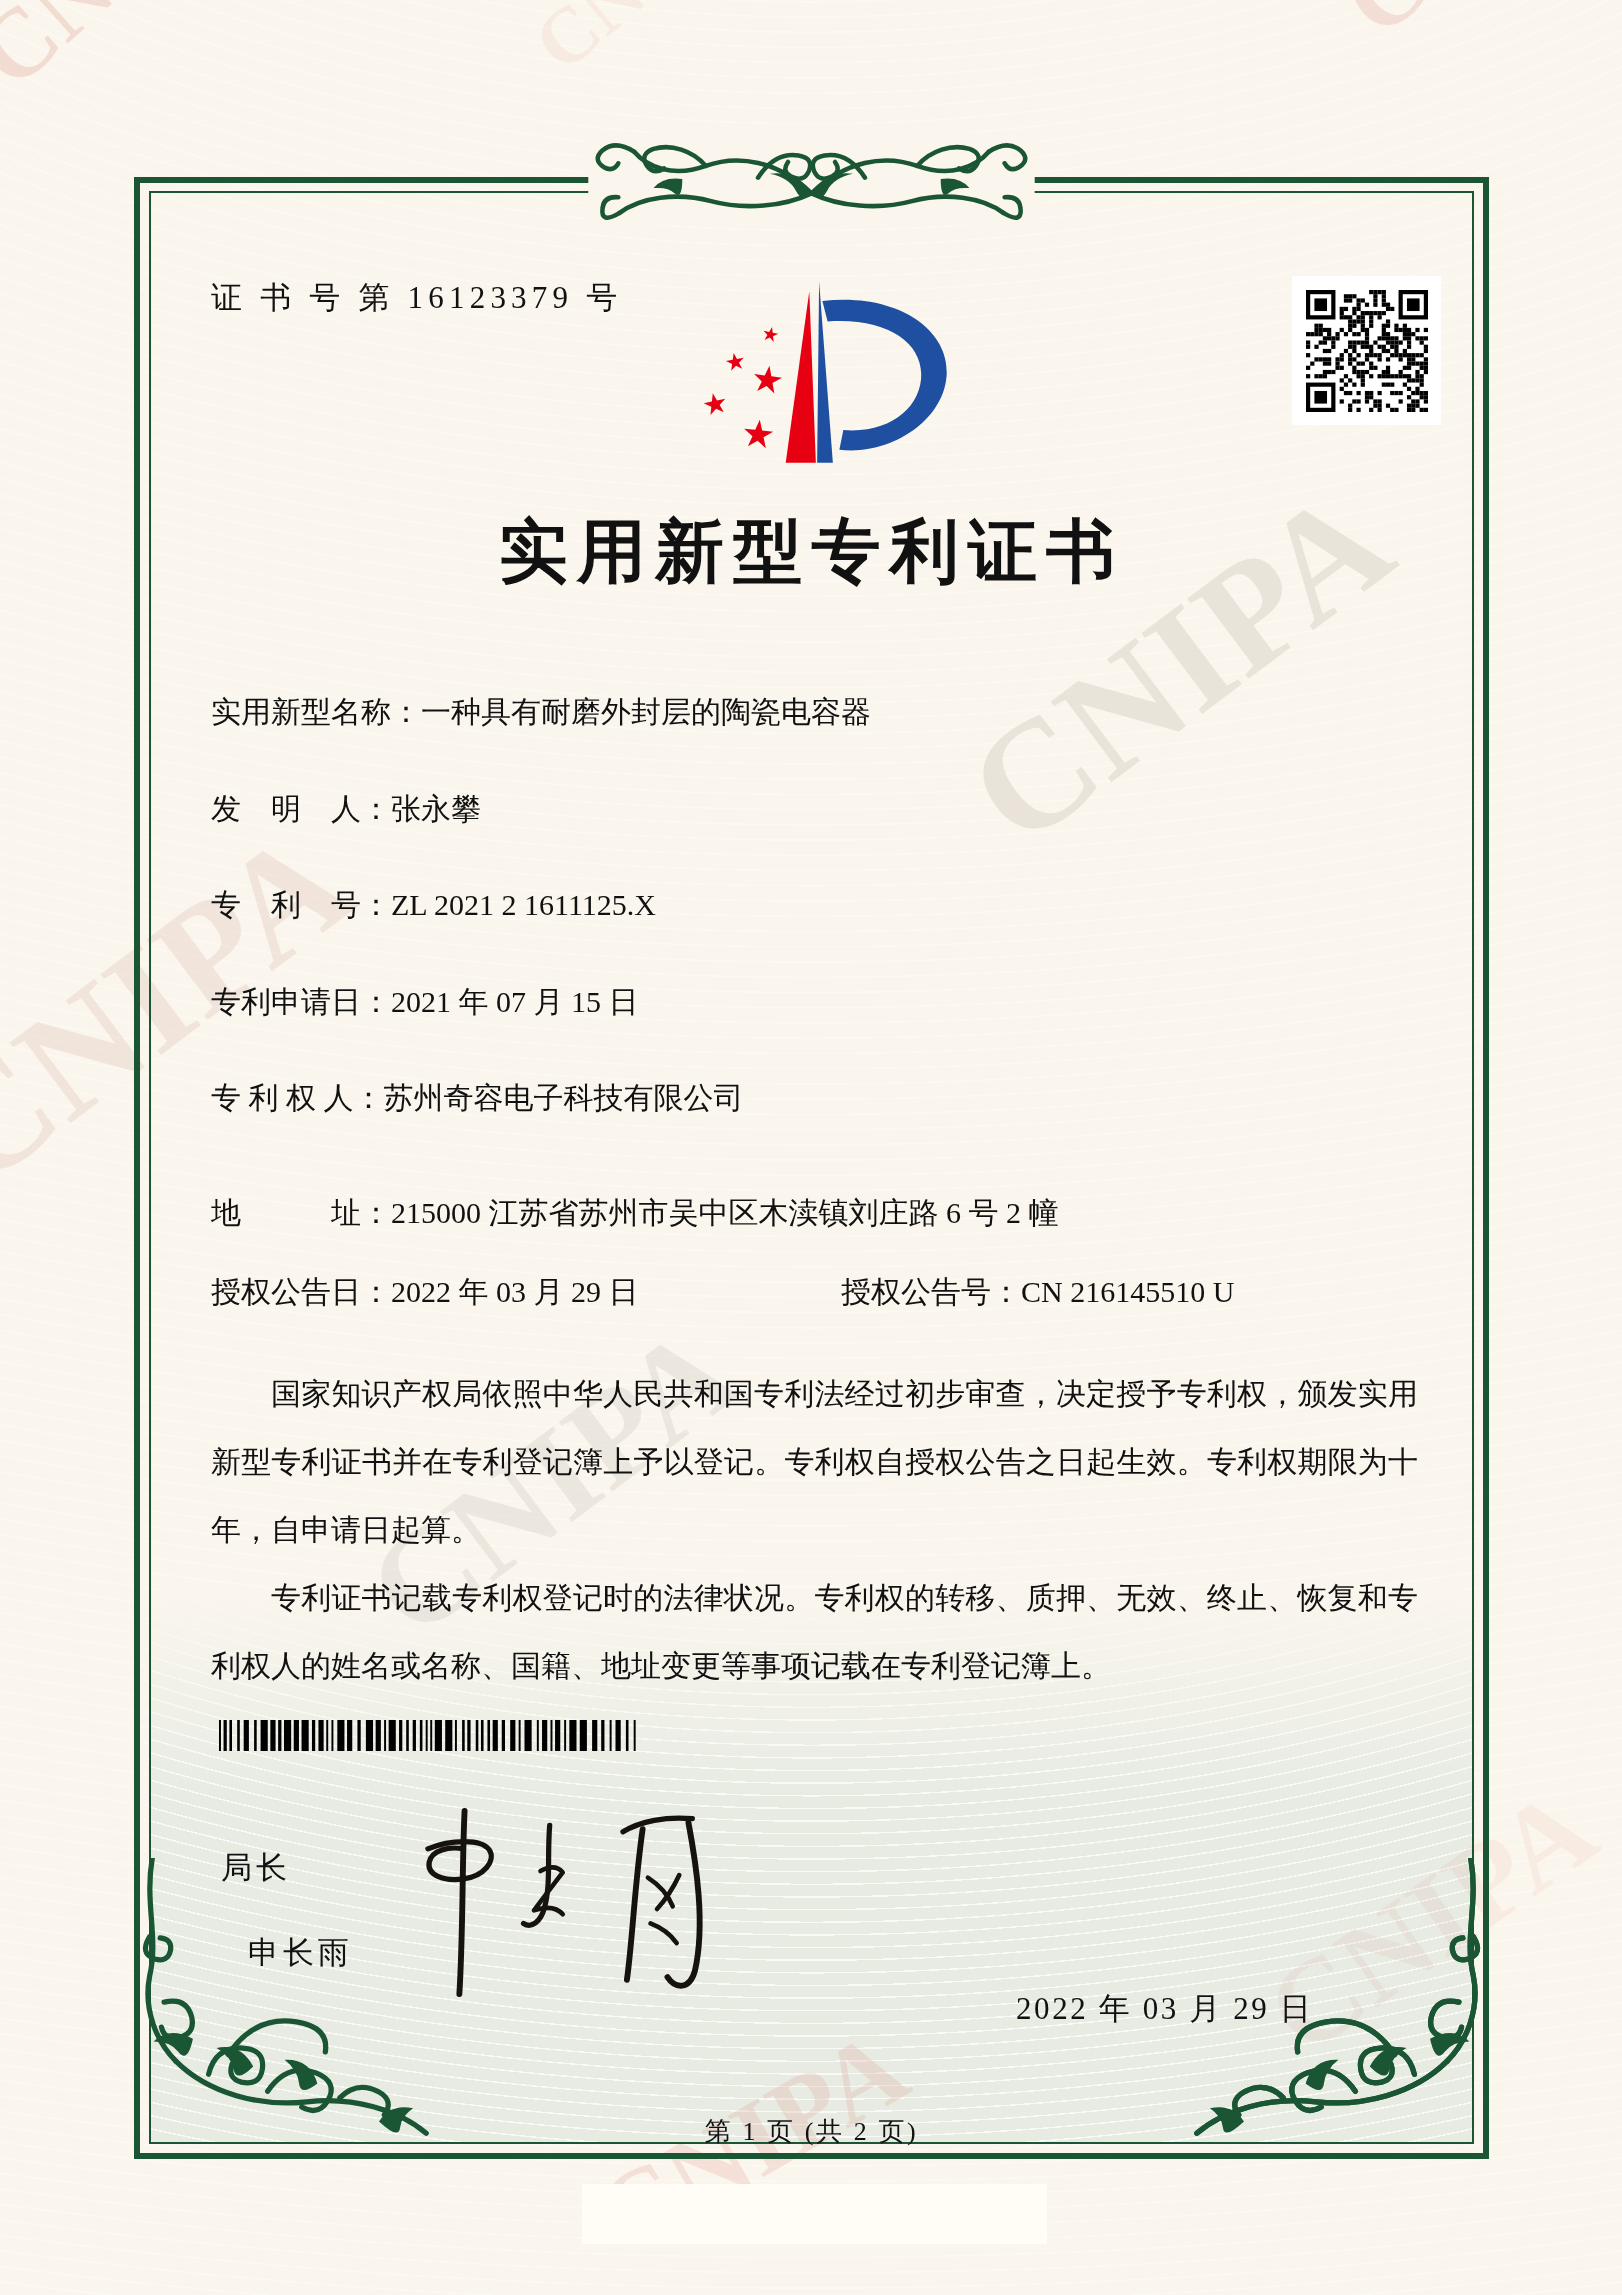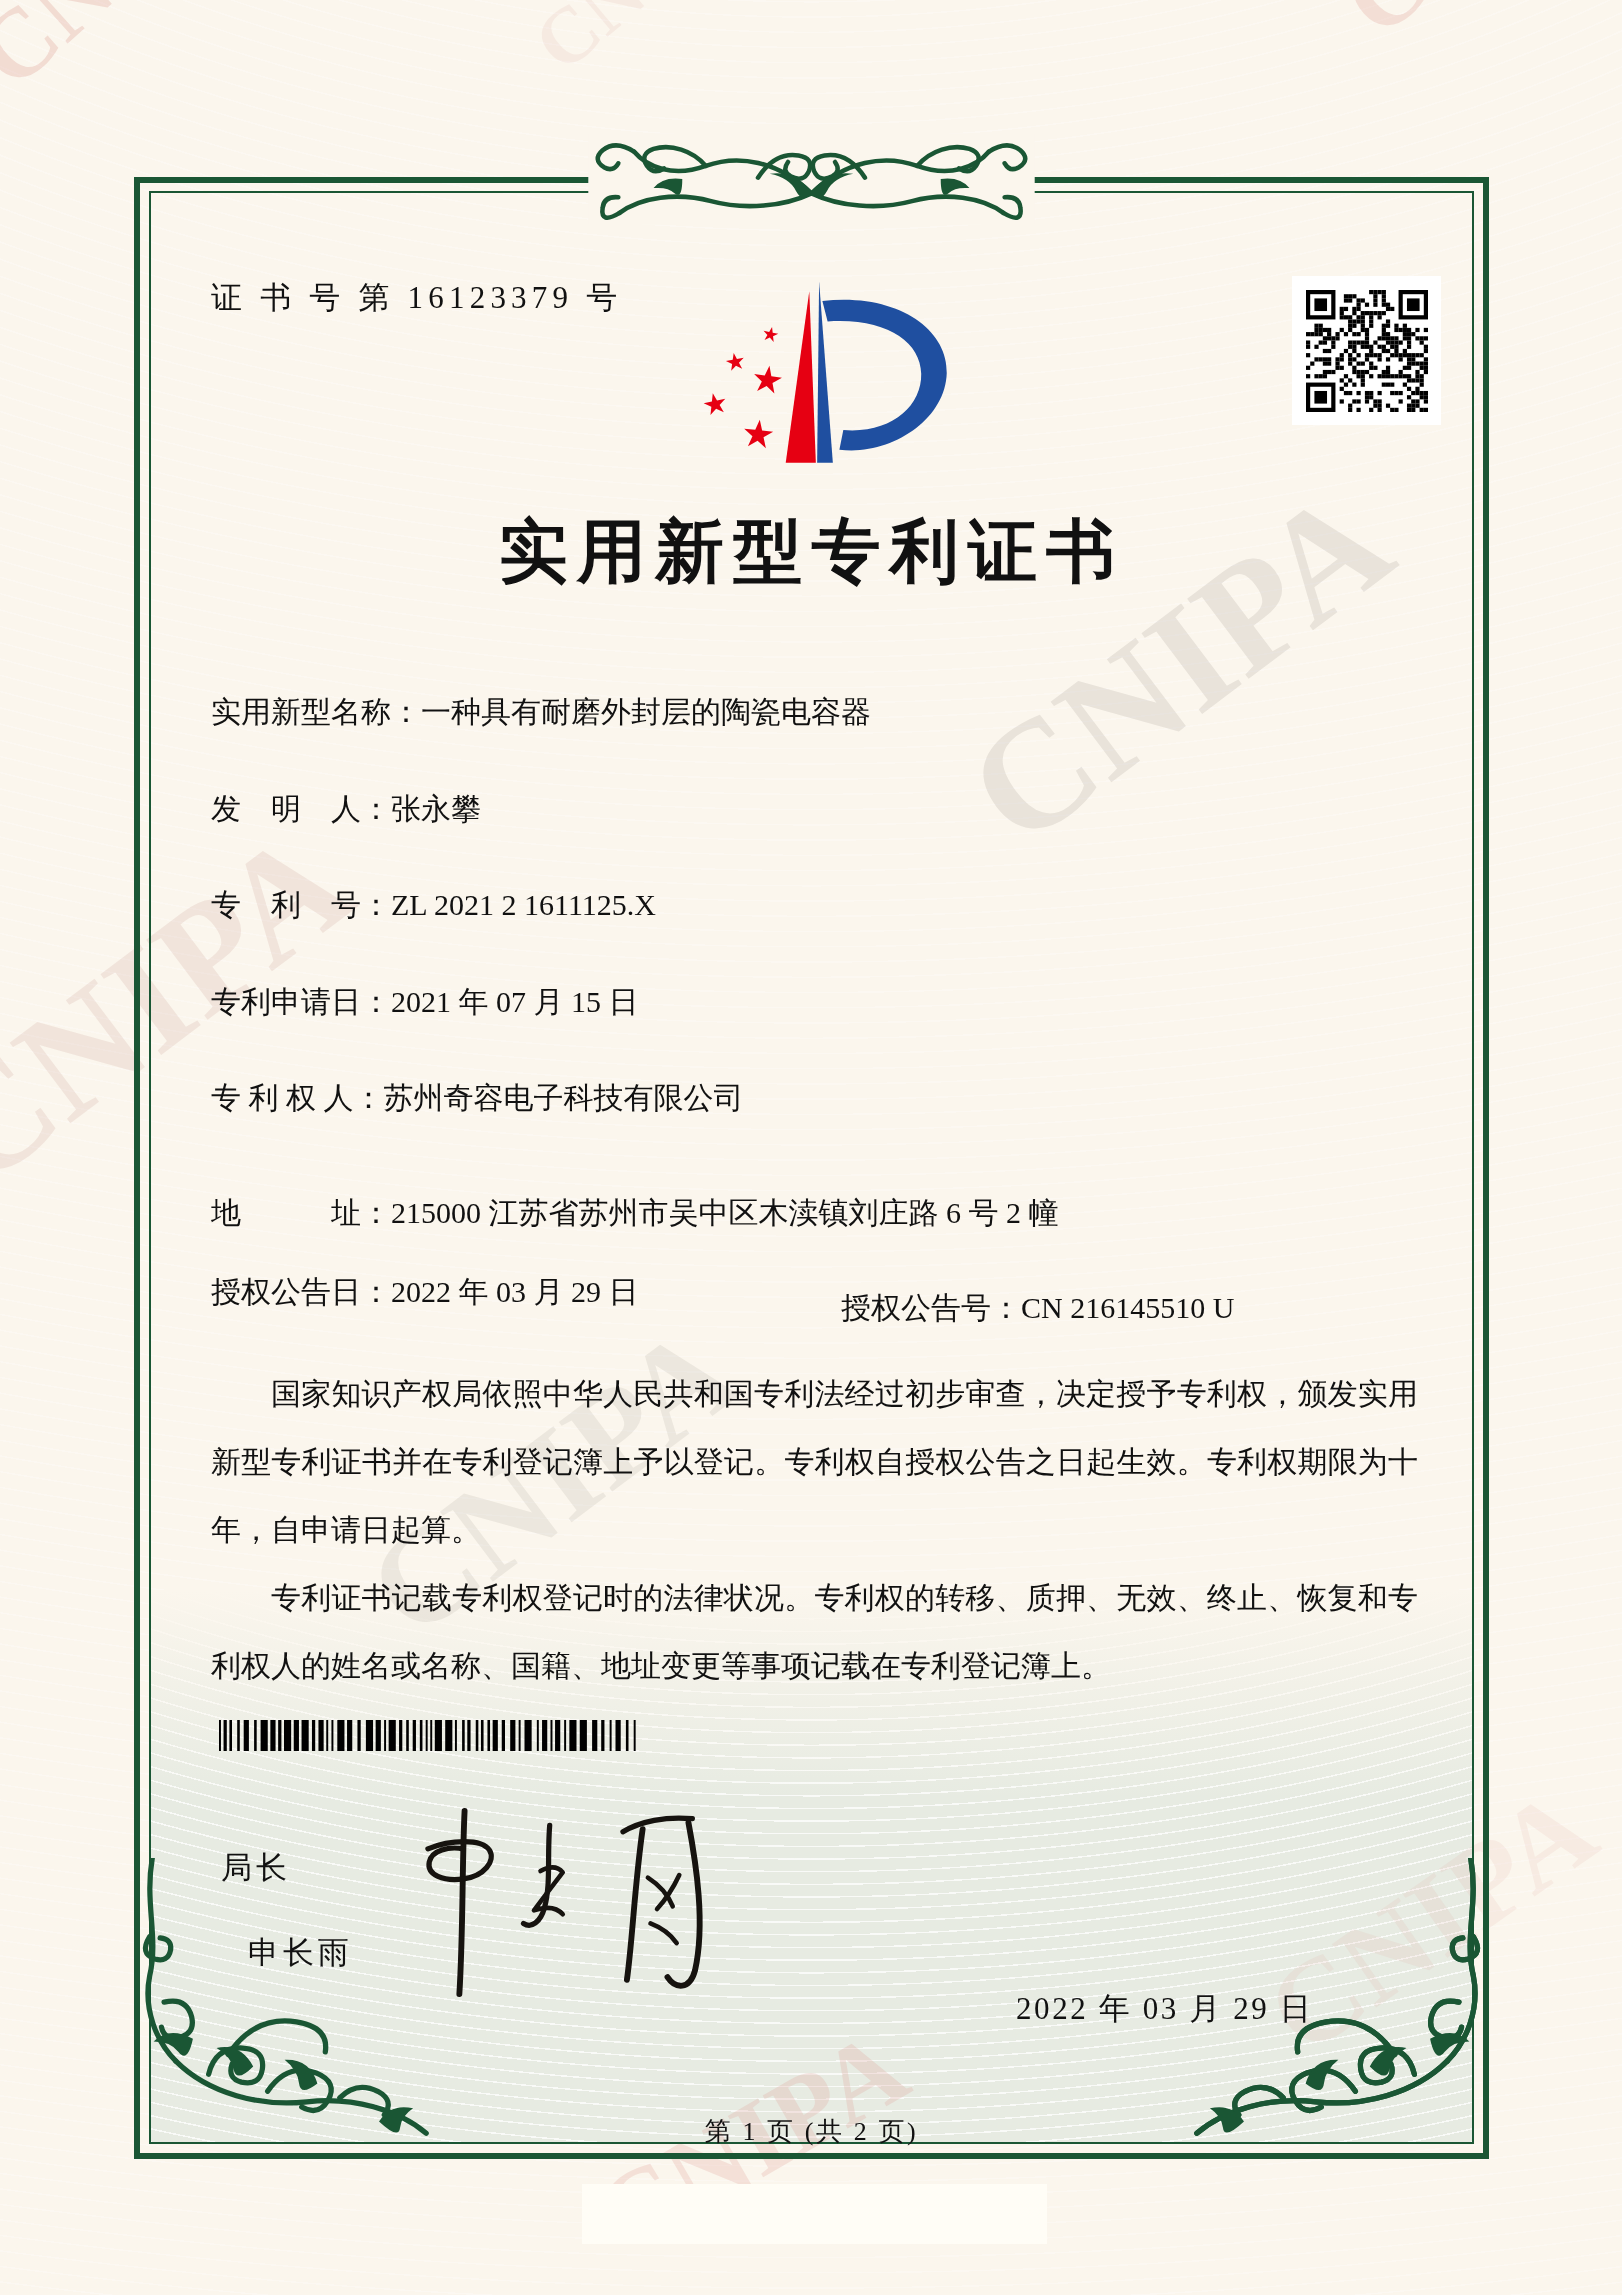--- a/index.html
+++ b/index.html
@@ -37,21 +37,21 @@
   .cert-no{position:absolute;left:211px;top:277px;font-size:31px;letter-spacing:5.2px;}
   .logo{position:absolute;left:694px;top:252px;width:262px;height:216px;}
   .qr{position:absolute;left:1292px;top:276px;width:149px;height:149px;background:#fff;}
   .qr svg{position:absolute;left:13.7px;top:13.7px;}
   .title{position:absolute;left:0;right:0;top:499px;text-align:center;
          font-size:69px;font-weight:bold;letter-spacing:9.2px;margin-top:7px;}
   
   .row{position:absolute;left:211px;font-size:30px;white-space:nowrap;}
   .r1{top:692px}.r2{top:789px}.r3{top:885px}.r4{top:982px}.r5{top:1078px}.r6{top:1193px}
   .r7{top:1272px}
-  .grant-no{position:absolute;left:630px;top:16px;}
+  .grant-no{position:absolute;left:630px;top:0;}
   
   .body-text{position:absolute;left:211px;width:1207px;top:1360px;font-size:30px;
              line-height:68px;text-align:justify;}
   .body-text p{margin:0;text-indent:60px;font-family:Liberation Serif, serif;}
   
   .barcode{position:absolute;left:219px;top:1720px;width:429px;height:31px;}
   
   .signer-title{position:absolute;left:221px;top:1847px;font-size:31px;letter-spacing:3.9px;}
   .signer-name{position:absolute;left:221px;top:1932px;font-size:31px;letter-spacing:3.9px;margin-left:27px;}
   .signature{position:absolute;left:386px;top:1786px;width:419px;height:216px;}

